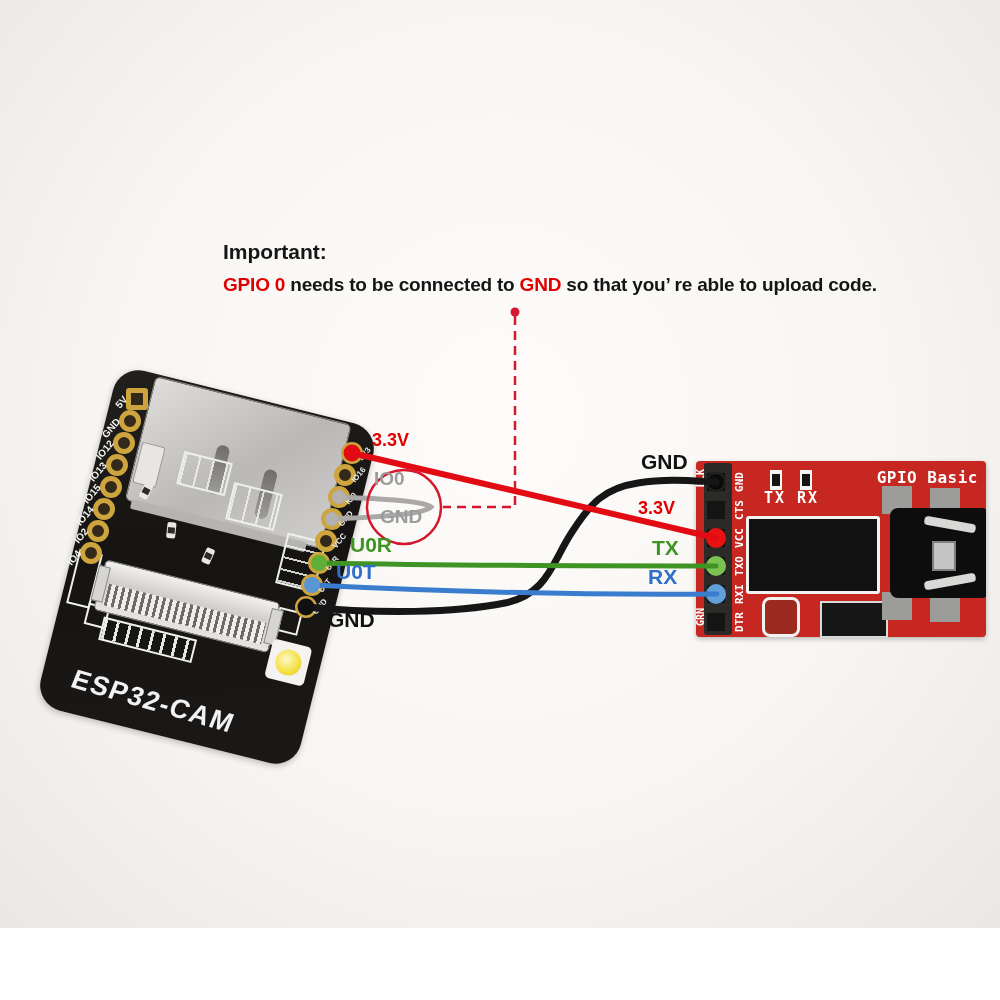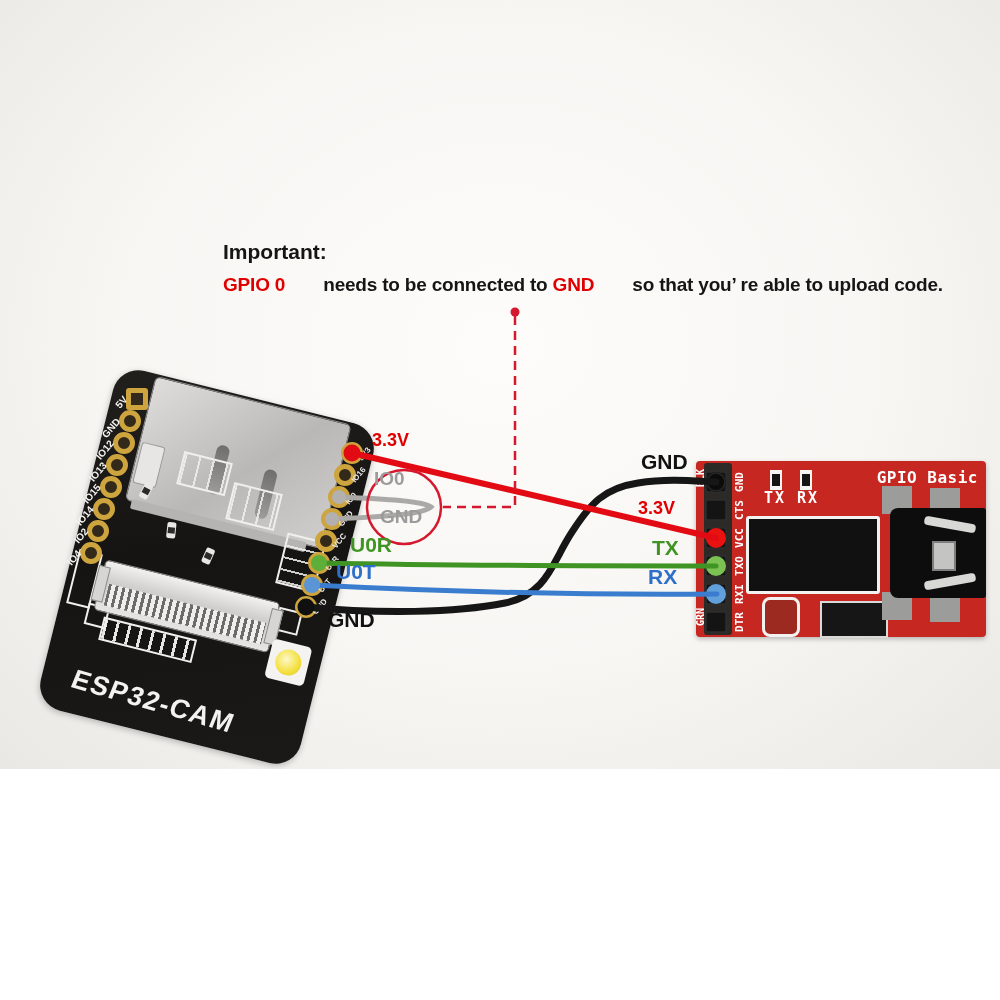--- a/index.html
+++ b/index.html
@@ -1,25 +1,25 @@
 <!DOCTYPE html>
 <html><head>
 <meta charset="utf-8">
 <style>
   html,body{margin:0;padding:0;background:#ffffff;}
   #stage{
-    position:relative;width:1000px;height:769px;overflow:hidden;
+    position:relative;width:1000px;height:928px;overflow:hidden;
     background:radial-gradient(ellipse at 50% 45%, #fdfcfa 0%, #f7f6f3 55%, #e9e8e4 100%);
     font-family:"Liberation Sans", sans-serif;
   }
   
   .note-heading{position:absolute;left:223px;top:240px;font-size:21px;font-weight:bold;color:#151515;}
   .note-line{position:absolute;left:223px;top:274px;font-size:19px;font-weight:bold;color:#151515;white-space:nowrap;letter-spacing:-0.2px;}
   .seg-red{color:#e00000;}
-  .seg-dark{color:#151515;padding-left:33px;}
+  .seg-dark{color:#151515;}
   
   .esp-board{
     position:absolute;left:73px;top:392px;width:268px;height:350px;
     background:linear-gradient(160deg,#22201d 0%,#161412 45%,#1b1917 100%);
     border-radius:26px;transform:rotate(14deg);z-index:1;
     box-shadow:0 2px 6px rgba(0,0,0,0.25);
   }
   .sd-slot{position:absolute;left:38px;top:2px;width:200px;height:126px;border-radius:6px;
     background:linear-gradient(135deg,#dedddb 0%,#b9b8b6 55%,#cfcecc 100%);
     border:1px solid #8f8e8c;}

